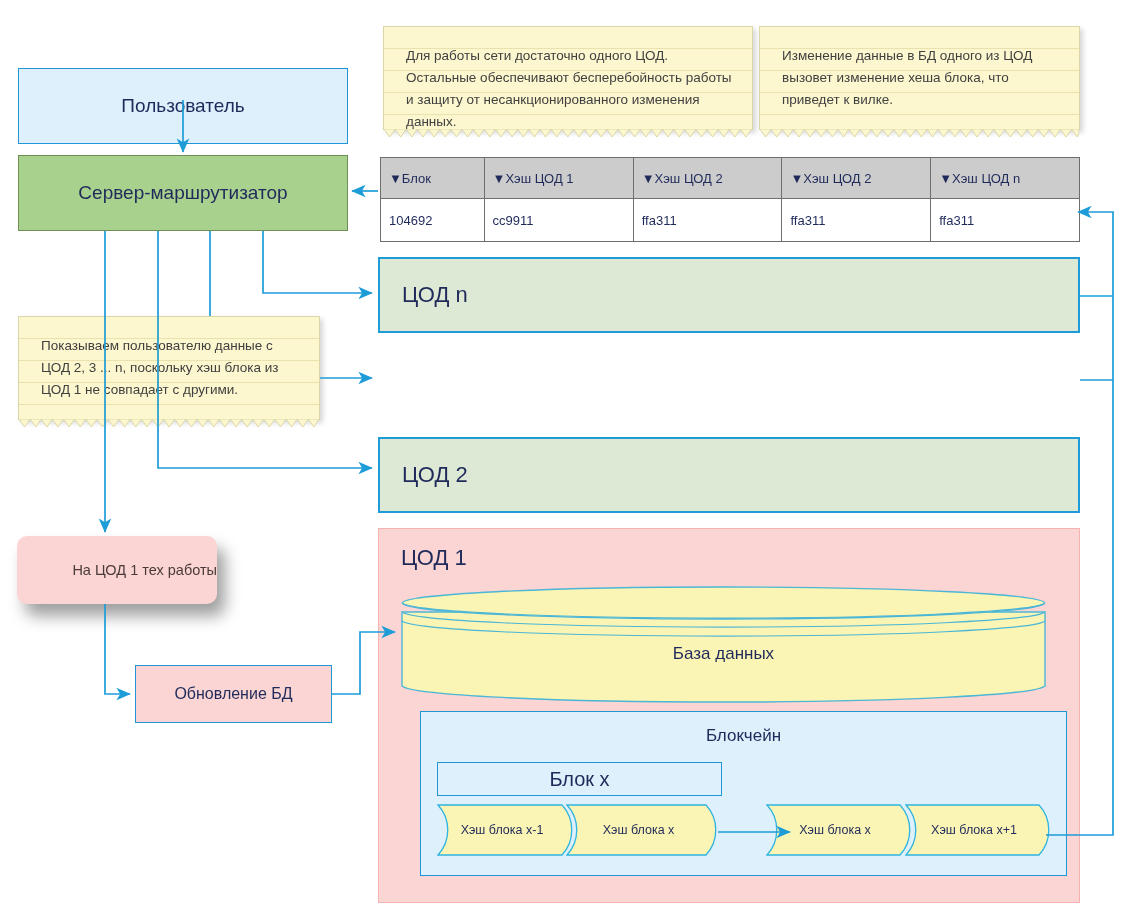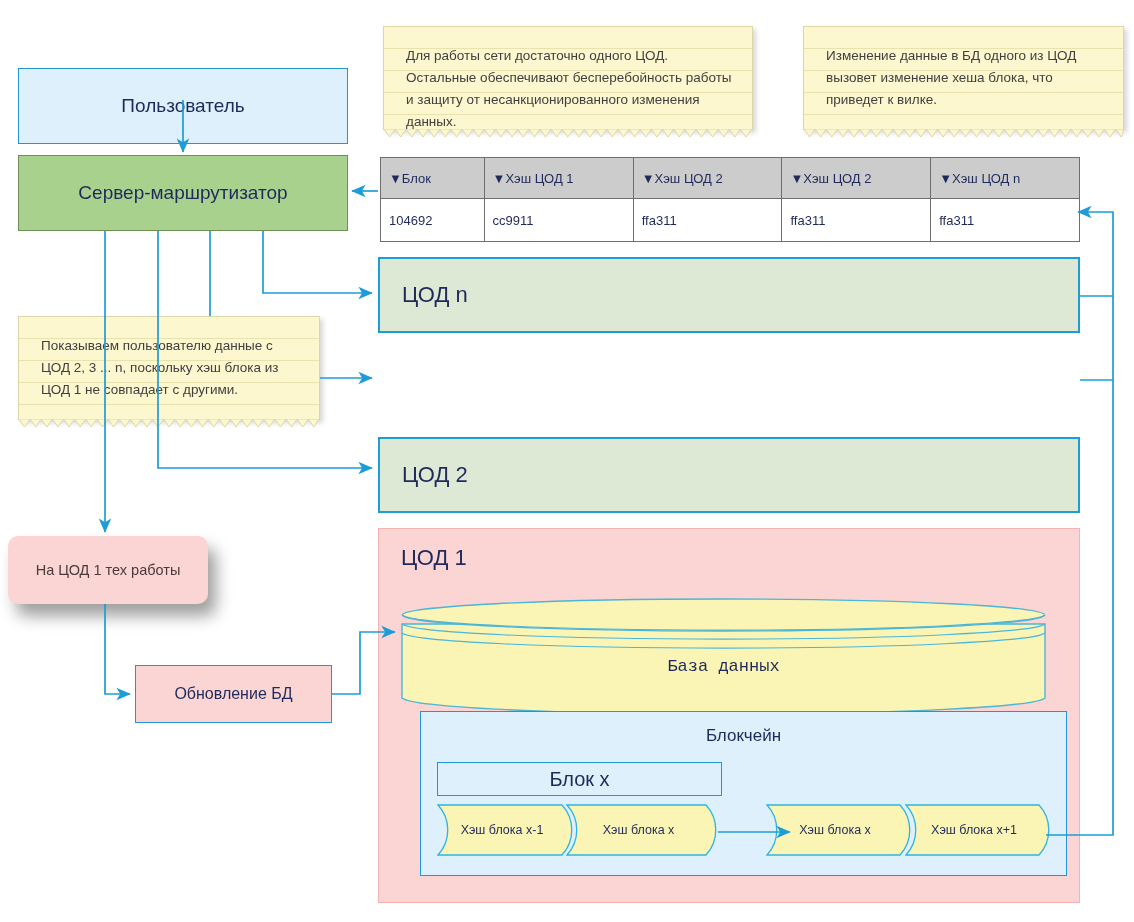--- a/index.html
+++ b/index.html
@@ -66,37 +66,37 @@
   </div>
 
   <div class="note" style="left:18px;top:316px;width:302px;height:104px;">
     <div class="ruled"></div>
     <div class="txt">Показываем пользователю данные с ЦОД 2, 3 ... n, поскольку хэш блока из ЦОД 1 не совпадает с другими.</div>
     <svg class="zig" viewBox="0 0 302 8" preserveAspectRatio="none">
       <path d="M0,0 L5.6,8 L11.2,0 L16.8,8 L22.4,0 L28,8 L33.6,0 L39.2,8 L44.8,0 L50.4,8 L56,0 L61.6,8 L67.2,0 L72.8,8 L78.4,0 L84,8 L89.6,0 L95.2,8 L100.8,0 L106.4,8 L112,0 L117.6,8 L123.2,0 L128.8,8 L134.4,0 L140,8 L145.6,0 L151.2,8 L156.8,0 L162.4,8 L168,0 L173.6,8 L179.2,0 L184.8,8 L190.4,0 L196,8 L201.6,0 L207.2,8 L212.8,0 L218.4,8 L224,0 L229.6,8 L235.2,0 L240.8,8 L246.4,0 L252,8 L257.6,0 L263.2,8 L268.8,0 L274.4,8 L280,0 L285.6,8 L291.2,0 L296.8,8 L302,0 L302,0 L0,0 Z" fill="#fdf7cf" stroke="#dcd7a8" stroke-width="1"></path>
     </svg>
   </div>
 
-  <div class="node rounded-pink" style="left:8px;top:536px;width:200px;height:68px;display:flex;align-items:center;justify-content:center;">
+  <div class="node rounded-pink" style="left:17px;top:536px;width:200px;height:68px;display:flex;align-items:center;justify-content:flex-end;">
     <span class="lbl" style="font-size:14.5px;color:#4a3a3a;">На ЦОД 1 тех работы</span>
   </div>
 
   <div class="node box box-pink" style="left:135px;top:665px;width:197px;height:58px;">
     <span class="lbl" style="font-size:16px;">Обновление БД</span>
   </div>
 
   <div class="note" style="left:383px;top:26px;width:370px;height:104px;">
     <div class="ruled"></div>
     <div class="txt">Для работы сети достаточно одного ЦОД. Остальные обеспечивают бесперебойность работы и защиту от несанкционированного изменения данных.</div>
     <svg class="zig" viewBox="0 0 370 8" preserveAspectRatio="none">
       <path d="M0,0 L5.6,8 L11.2,0 L16.8,8 L22.4,0 L28,8 L33.6,0 L39.2,8 L44.8,0 L50.4,8 L56,0 L61.6,8 L67.2,0 L72.8,8 L78.4,0 L84,8 L89.6,0 L95.2,8 L100.8,0 L106.4,8 L112,0 L117.6,8 L123.2,0 L128.8,8 L134.4,0 L140,8 L145.6,0 L151.2,8 L156.8,0 L162.4,8 L168,0 L173.6,8 L179.2,0 L184.8,8 L190.4,0 L196,8 L201.6,0 L207.2,8 L212.8,0 L218.4,8 L224,0 L229.6,8 L235.2,0 L240.8,8 L246.4,0 L252,8 L257.6,0 L263.2,8 L268.8,0 L274.4,8 L280,0 L285.6,8 L291.2,0 L296.8,8 L302.4,0 L308,8 L313.6,0 L319.2,8 L324.8,0 L330.4,8 L336,0 L341.6,8 L347.2,0 L352.8,8 L358.4,0 L364,8 L369.6,0 L370,0 L0,0 Z" fill="#fdf7cf" stroke="#dcd7a8" stroke-width="1"></path>
     </svg>
   </div>
 
-  <div class="note" style="left:759px;top:26px;width:321px;height:104px;margin-left:44px;">
+  <div class="note" style="left:759px;top:26px;width:321px;height:104px;">
     <div class="ruled"></div>
     <div class="txt">Изменение данные в БД одного из ЦОД вызовет изменение хеша блока, что приведет к вилке.</div>
     <svg class="zig" viewBox="0 0 321 8" preserveAspectRatio="none">
       <path d="M0,0 L5.6,8 L11.2,0 L16.8,8 L22.4,0 L28,8 L33.6,0 L39.2,8 L44.8,0 L50.4,8 L56,0 L61.6,8 L67.2,0 L72.8,8 L78.4,0 L84,8 L89.6,0 L95.2,8 L100.8,0 L106.4,8 L112,0 L117.6,8 L123.2,0 L128.8,8 L134.4,0 L140,8 L145.6,0 L151.2,8 L156.8,0 L162.4,8 L168,0 L173.6,8 L179.2,0 L184.8,8 L190.4,0 L196,8 L201.6,0 L207.2,8 L212.8,0 L218.4,8 L224,0 L229.6,8 L235.2,0 L240.8,8 L246.4,0 L252,8 L257.6,0 L263.2,8 L268.8,0 L274.4,8 L280,0 L285.6,8 L291.2,0 L296.8,8 L302.4,0 L308,8 L313.6,0 L319.2,8 L321,4 L321,0 L0,0 Z" fill="#fdf7cf" stroke="#dcd7a8" stroke-width="1"></path>
     </svg>
   </div>
 
   <table class="tbl" style="left:380px;top:157px;width:700px;">
     <thead>
       <tr>
@@ -121,21 +121,21 @@
   <div class="node box box-cod" style="left:378px;top:257px;width:702px;height:76px;">
     <span class="lbl">ЦОД n</span>
   </div>
   <div class="node box box-cod" style="left:378px;top:437px;width:702px;height:76px;">
     <span class="lbl">ЦОД 2</span>
   </div>
 
   <div class="node panel-cod1" style="left:378px;top:528px;width:702px;height:375px;">
     <span class="cod1-title" style="left:22px;top:16px;">ЦОД 1</span>
 
-    <div style="position:absolute;left:22px;top:69px;width:541px;height:118px;font-family:Liberation Mono, monospace;">
+    <div style="position:absolute;left:22px;top:57px;width:541px;height:118px;">
       <svg width="645" height="118" viewBox="0 0 645 118">
         <path d="M1,26 L1,100 A322,17 0 0 0 644,100 L644,26 Z" fill="#fbf5b5" stroke="#4bb6d6" stroke-width="1.4"></path>
         <ellipse cx="322.5" cy="17" rx="321" ry="16" fill="#fbf5b5" stroke="#4bb6d6" stroke-width="1.4"></ellipse>
         <path d="M1,17 A322,16 0 0 0 644,17" fill="none" stroke="#4bb6d6" stroke-width="1.2"></path>
         <path d="M1,26 A322,16 0 0 0 644,26" fill="none" stroke="#4bb6d6" stroke-width="1.2"></path>
         <path d="M1,35 A322,16 0 0 0 644,35" fill="none" stroke="#4bb6d6" stroke-width="1.2"></path>
       </svg>
       <span style="position:absolute;left:0;top:0;width:645px;height:118px;display:flex;
                    align-items:center;justify-content:center;font-size:17px;padding-top:18px;
                    box-sizing:border-box;">База данных</span>

